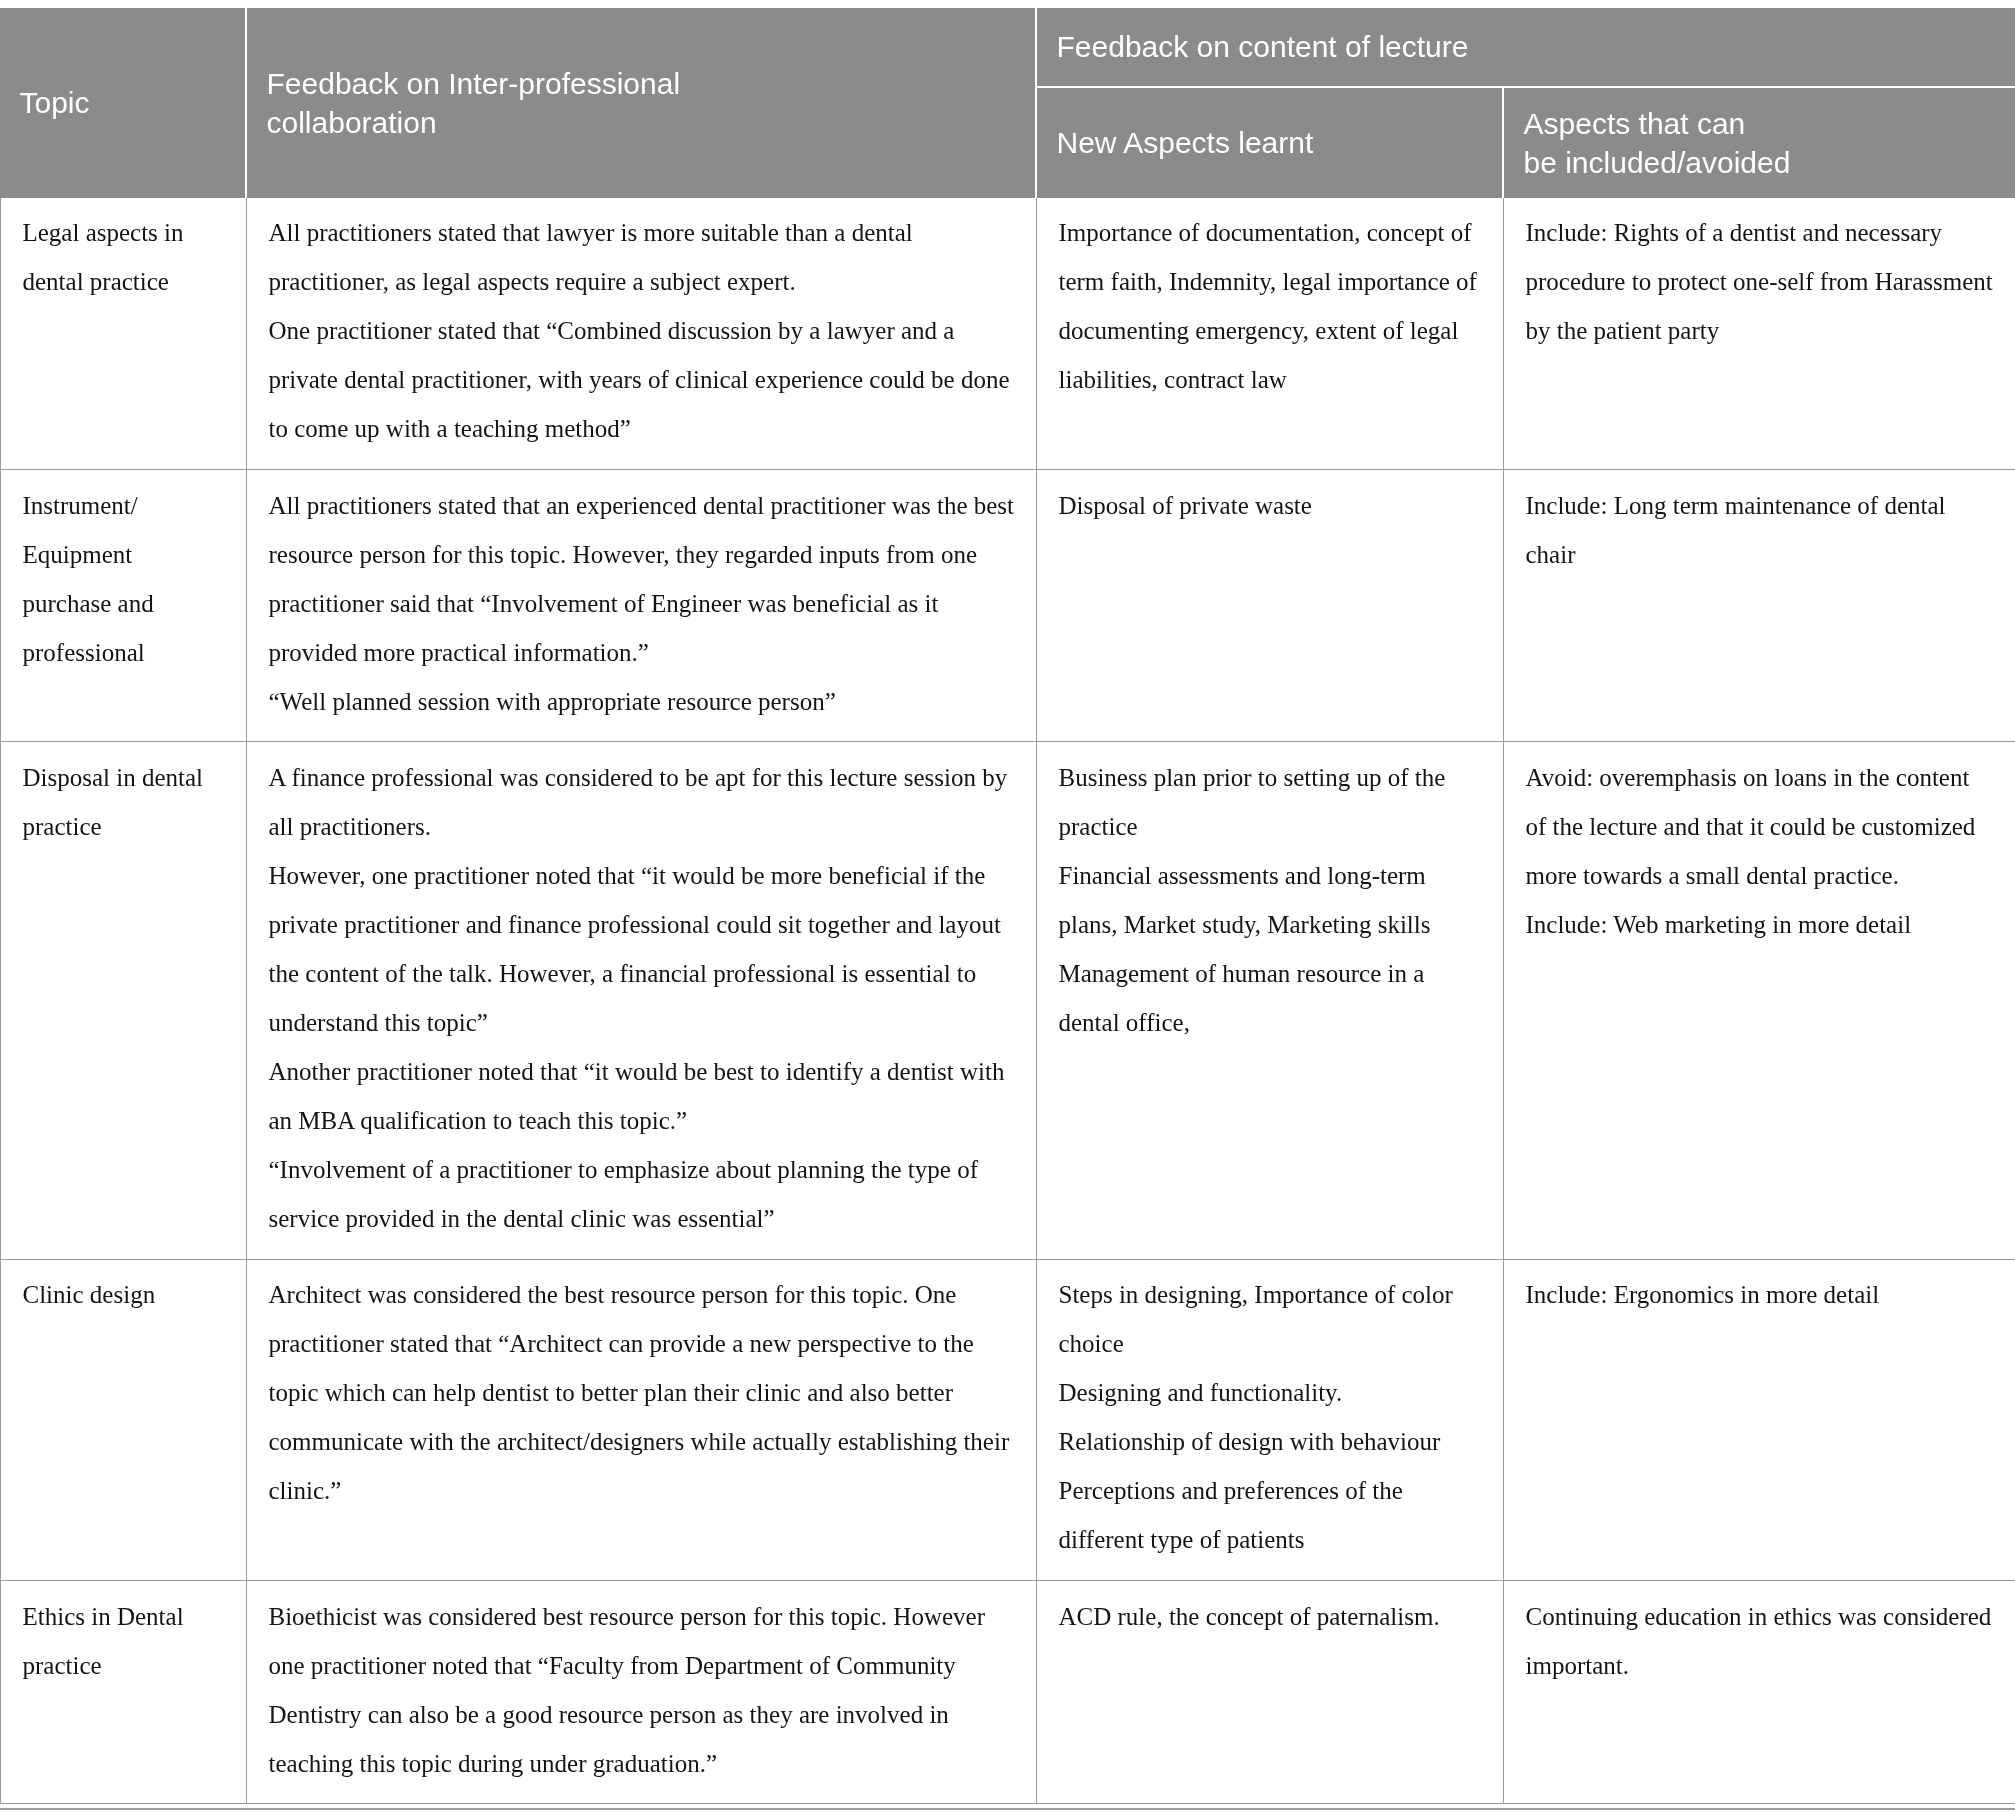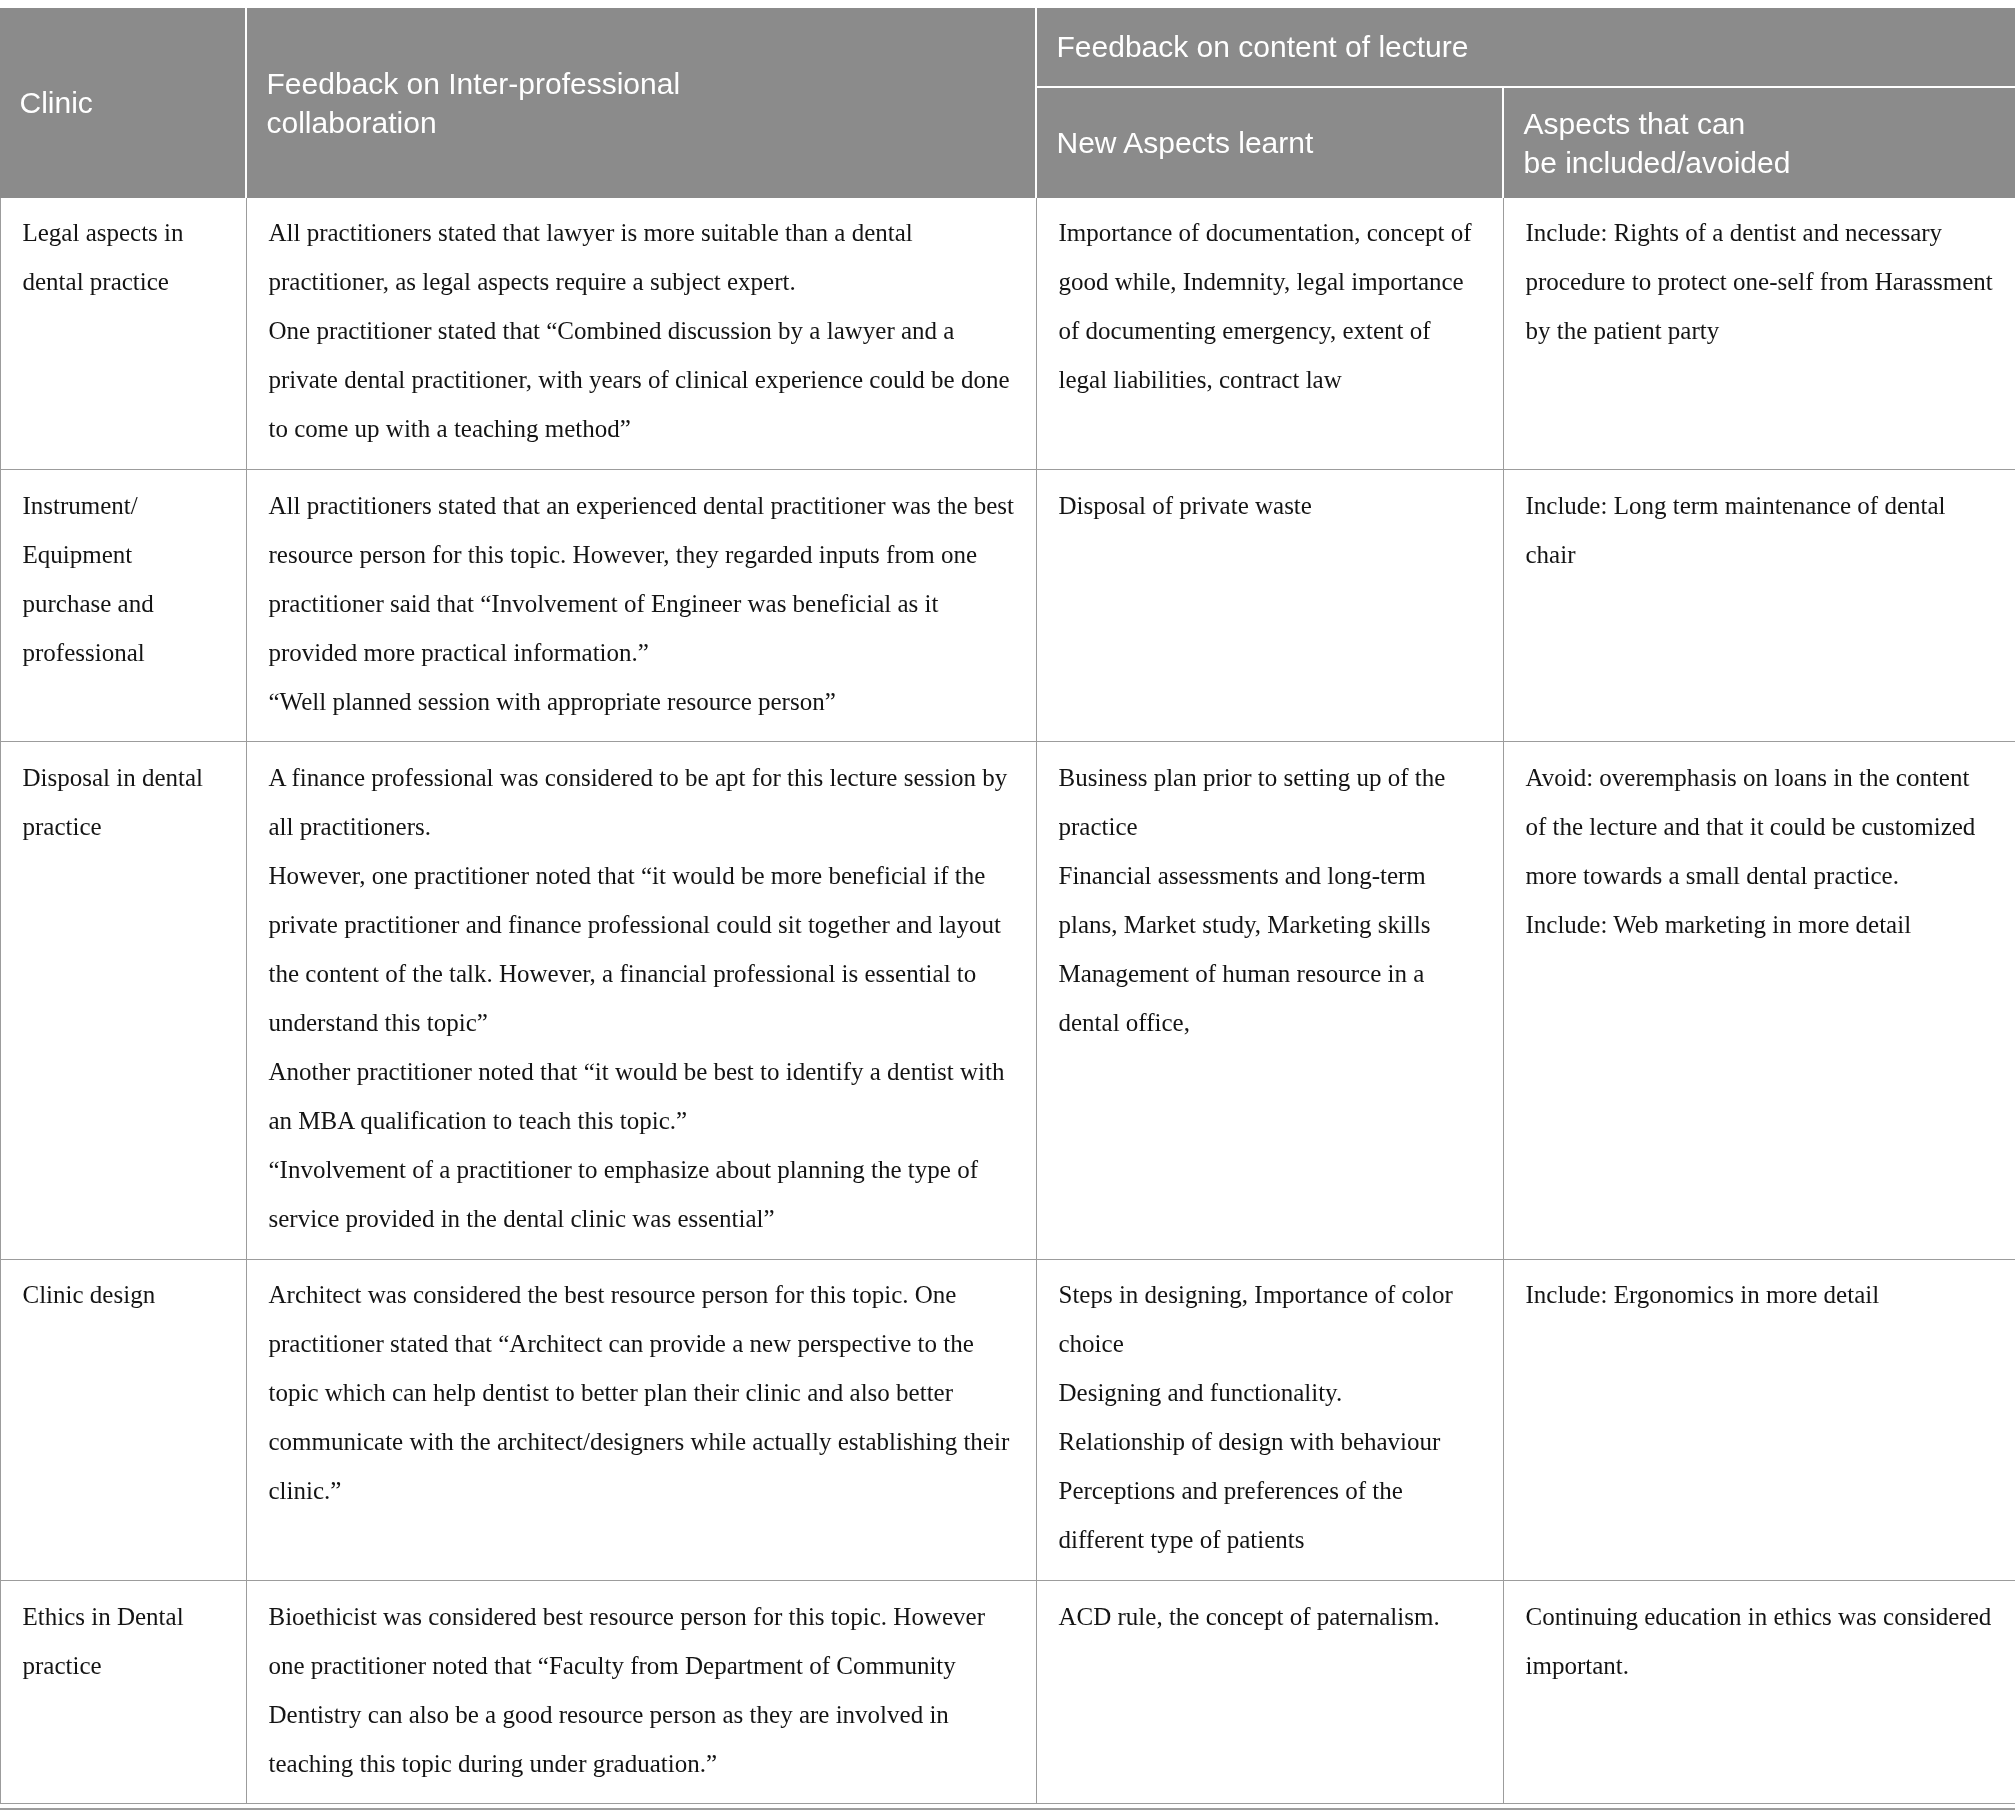--- a/index.html
+++ b/index.html
@@ -58,37 +58,37 @@
 
 <table class="feedback-table">
   <colgroup>
     <col style="width:247px">
     <col style="width:790px">
     <col style="width:467px">
     <col style="width:512px">
   </colgroup>
   <thead>
     <tr class="group-row">
-      <th rowspan="2" class="sep-r">Clinic</th>
+      <th rowspan="2" class="sep-r">Topic</th>
       <th rowspan="2" class="sep-r">Feedback on Inter-professional
 collaboration</th>
       <th colspan="2" class="sep-b">Feedback on content of lecture</th>
     </tr>
     <tr class="sub-row">
       <th class="sep-r">New Aspects learnt</th>
       <th>Aspects that can
 be included/avoided</th>
     </tr>
   </thead>
   <tbody>
     <tr>
       <td>Legal aspects in dental practice</td>
       <td>All practitioners stated that lawyer is more suitable than a dental practitioner, as legal aspects require a subject expert.
 One practitioner stated that “Combined discussion by a lawyer and a private dental practitioner, with years of clinical experience could be done to come up with a teaching method”</td>
-      <td>Importance of documentation, concept of good while, Indemnity, legal importance of documenting emergency, extent of legal liabilities, contract law</td>
+      <td>Importance of documentation, concept of term faith, Indemnity, legal importance of documenting emergency, extent of legal liabilities, contract law</td>
       <td>Include: Rights of a dentist and necessary procedure to protect one-self from Harassment by the patient party</td>
     </tr>
     <tr>
       <td>Instrument/ Equipment purchase and professional</td>
       <td>All practitioners stated that an experienced dental practitioner was the best resource person for this topic. However, they regarded inputs from one practitioner said that “Involvement of Engineer was beneficial as it provided more practical information.”
 “Well planned session with appropriate resource person”</td>
       <td>Disposal of private waste</td>
       <td>Include: Long term maintenance of dental chair</td>
     </tr>
     <tr>

